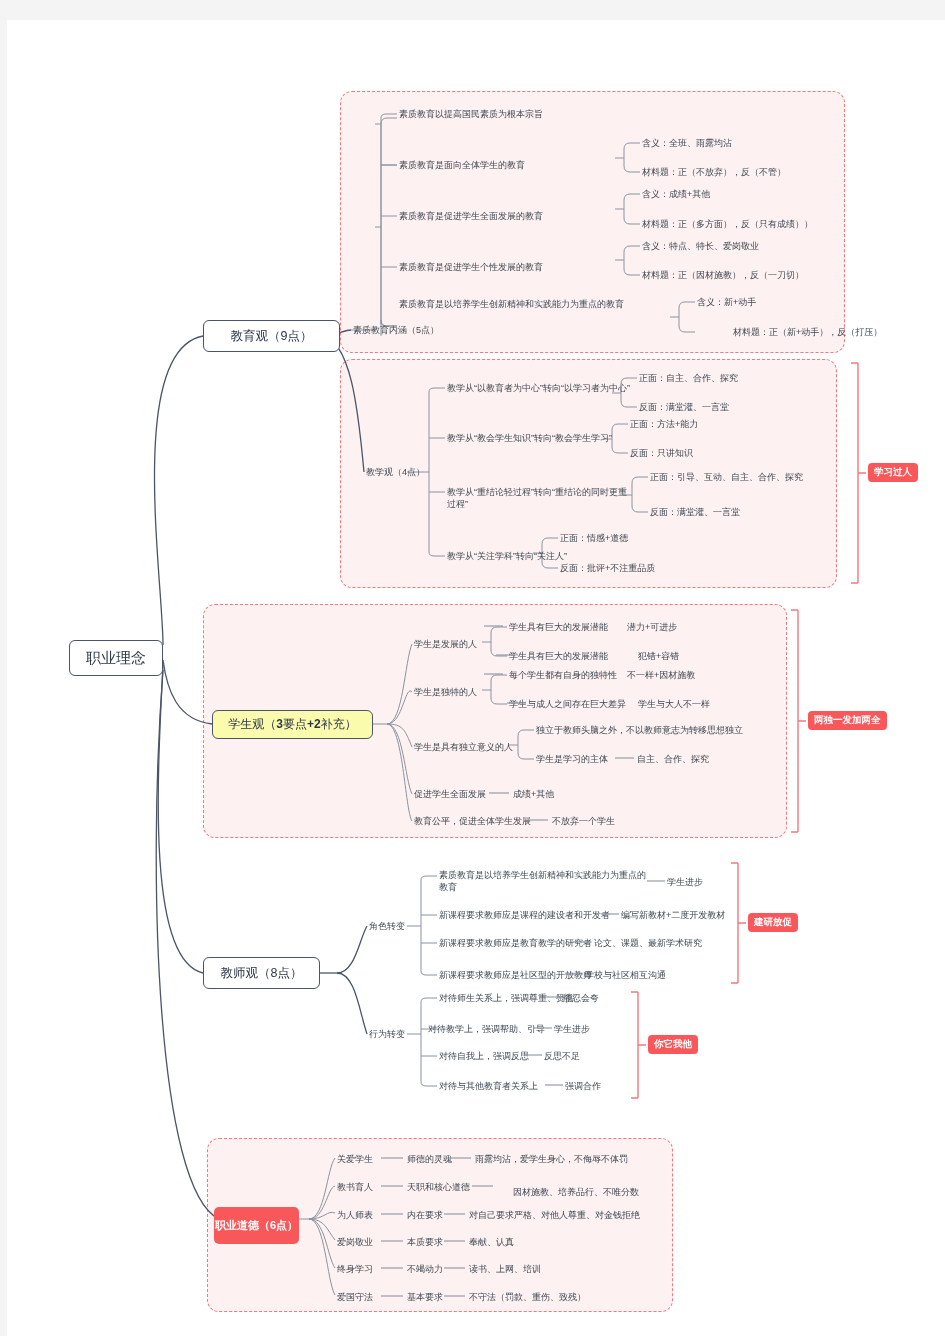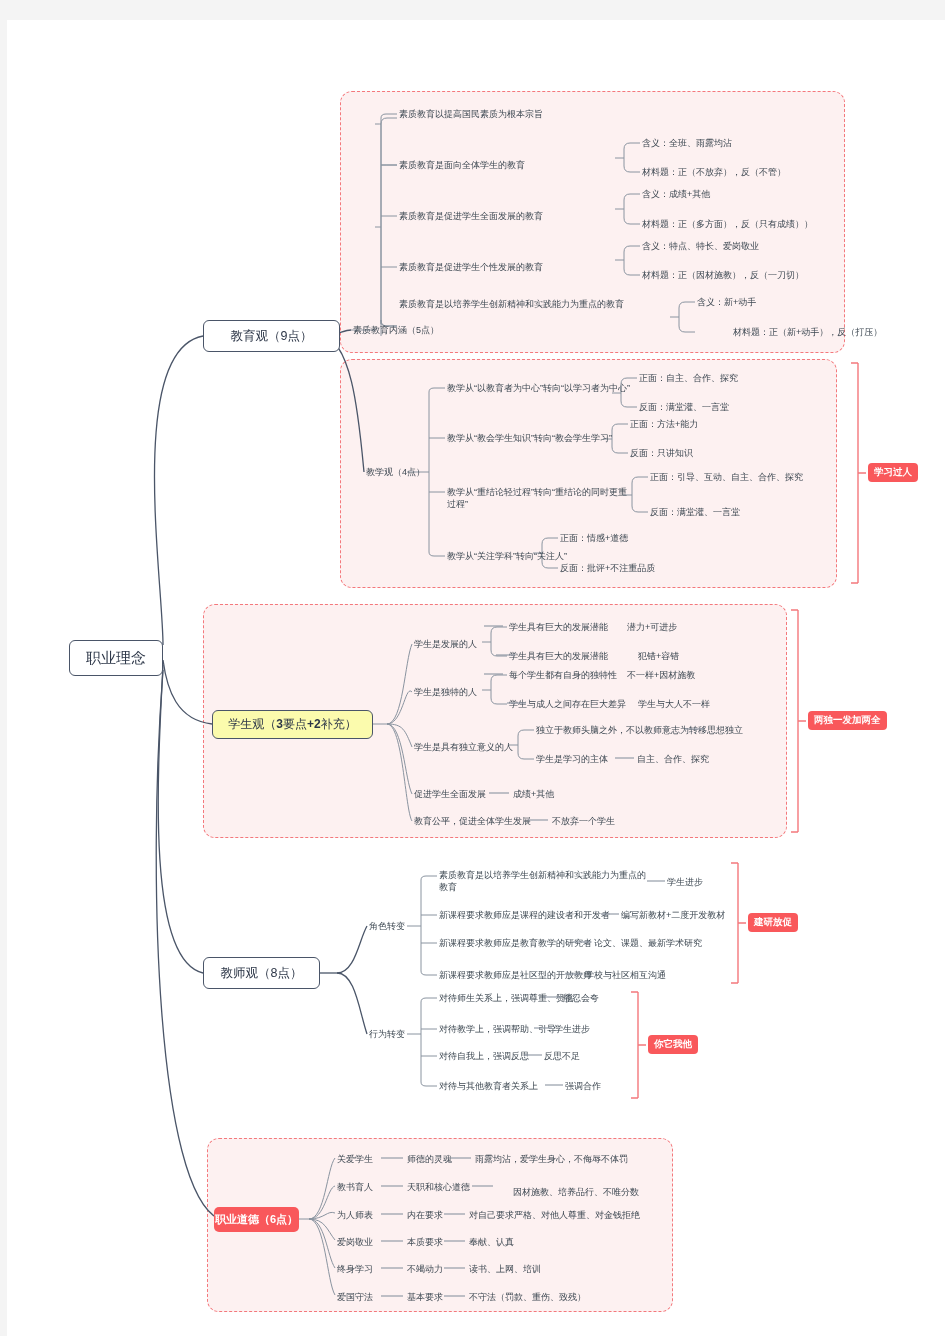--- a/index.html
+++ b/index.html
@@ -231,21 +231,21 @@
   <div class="nodebox yellow" style="left:205px;top:690px;width:161px;height:29px;">
     <span>
       <span>学生观（</span><b>3</b><span>要点</span><b>+2</b><span>补充）</span>
     </span>
   </div>
 
   <div class="nodebox lvl1" style="left:196px;top:937px;width:117px;height:32px;">
     <span>教师观（8点）</span>
   </div>
 
-  <div class="nodebox redbox" style="left:207px;top:1187px;width:85px;height:25px;">
+  <div class="nodebox redbox" style="left:207px;top:1187px;width:85px;height:37px;">
     <span>职业道德（6点）</span>
   </div>
 
   <div class="txt" style="left:346px;top:304px;">素质教育内涵（5点）</div>
   <div class="txt" style="left:359px;top:446px;">教学观（4点）</div>
   <div class="txt" style="left:362px;top:900px;">角色转变</div>
   <div class="txt" style="left:362px;top:1008px;">行为转变</div>
 
   <div class="txt" style="left:392px;top:88px;">素质教育以提高国民素质为根本宗旨</div>
 
@@ -313,21 +313,21 @@
 
   <div class="txt" style="left:432px;top:917px;">新课程要求教师应是教育教学的研究者</div>
   <div class="txt" style="left:587px;top:917px;">论文、课题、最新学术研究</div>
 
   <div class="txt" style="left:432px;top:949px;">新课程要求教师应是社区型的开放教师</div>
   <div class="txt" style="left:578px;top:949px;">学校与社区相互沟通</div>
 
   <div class="txt" style="left:432px;top:972px;">对待师生关系上，强调尊重、赞赏</div>
   <div class="txt" style="left:556px;top:972px;">能忍会夸</div>
 
-  <div class="txt" style="left:432px;top:1003px;">对待教学上，强调帮助、引导</div>
+  <div class="txt" style="left:421px;top:1003px;">对待教学上，强调帮助、引导</div>
   <div class="txt" style="left:547px;top:1003px;">学生进步</div>
 
   <div class="txt" style="left:432px;top:1030px;">对待自我上，强调反思</div>
   <div class="txt" style="left:537px;top:1030px;">反思不足</div>
 
   <div class="txt" style="left:432px;top:1060px;">对待与其他教育者关系上</div>
   <div class="txt" style="left:558px;top:1060px;">强调合作</div>
 
   <div class="txt" style="left:330px;top:1133px;">关爱学生</div>
   <div class="txt" style="left:400px;top:1133px;">师德的灵魂</div>

